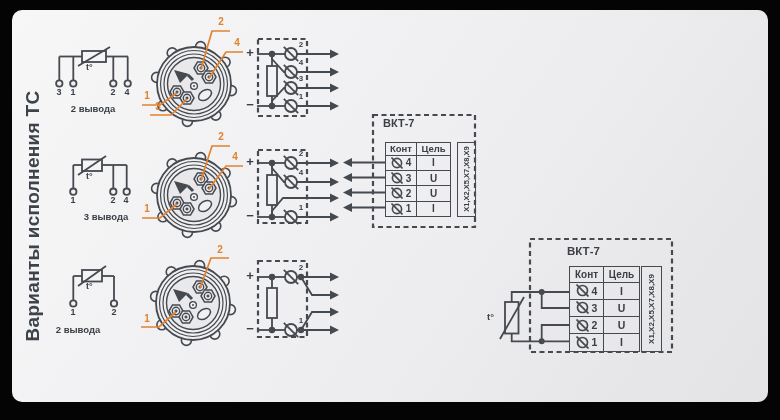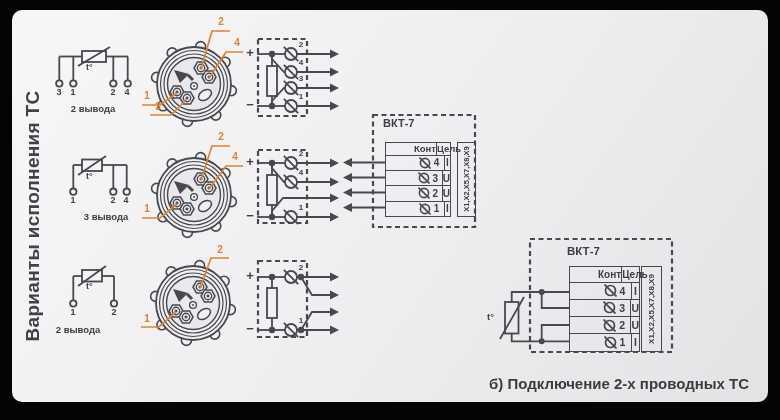--- a/index.html
+++ b/index.html
@@ -25,21 +25,21 @@
           text-align:center;font-size:19px;font-weight:bold;color:#3e434b;
           transform:rotate(-90deg);letter-spacing:.3px;}
   .caption{position:absolute;top:375px;font-size:15px;font-weight:bold;color:#383d44;}
   .vkt-title{font-size:11px;}
   
   .ttable{position:absolute;border:1.8px solid var(--ink);display:flex;flex-direction:column;
           color:var(--txt);background:transparent;}
   .trow{display:flex;flex:1;border-top:1.6px solid var(--ink);}
   .trow:first-child{border-top:none;}
   .tc{display:flex;align-items:center;justify-content:center;}
-  .tc.kont{border-right:1.6px solid var(--ink);margin-left:28px;}
+  .tc.kont{border-right:1.6px solid var(--ink);}
   .thead{font-weight:bold;}
   .cellnum{font-weight:bold;margin-left:3px;}
   .celllet{font-weight:bold;}
   .sidebox{position:absolute;border:1.6px solid var(--ink);}
   .vlabel{position:absolute;left:50%;top:50%;transform:translate(-50%,-50%) rotate(-90deg);
           white-space:nowrap;font-weight:bold;color:var(--txt);}
   .scr{display:block;}
 </style>
 </head>
 <body>
@@ -398,14 +398,13 @@
           </svg>
         <span class="cellnum" style="font-size:10.5px">1</span>
       </div>
       <div class="tc celllet" style="flex:1;font-size:10.5px">I</div>
     </div>
   </div>
   <div class="sidebox" style="left:641px;top:265.5px;width:18.5px;height:84px">
     <span class="vlabel" style="font-size:8px">X1,X2,X5,X7,X8,X9</span>
   </div>
 
-  <div class="caption" style="left:489px">б) Подключение 2-х проводных ТС</div>
 </div>
 
 </body></html>

